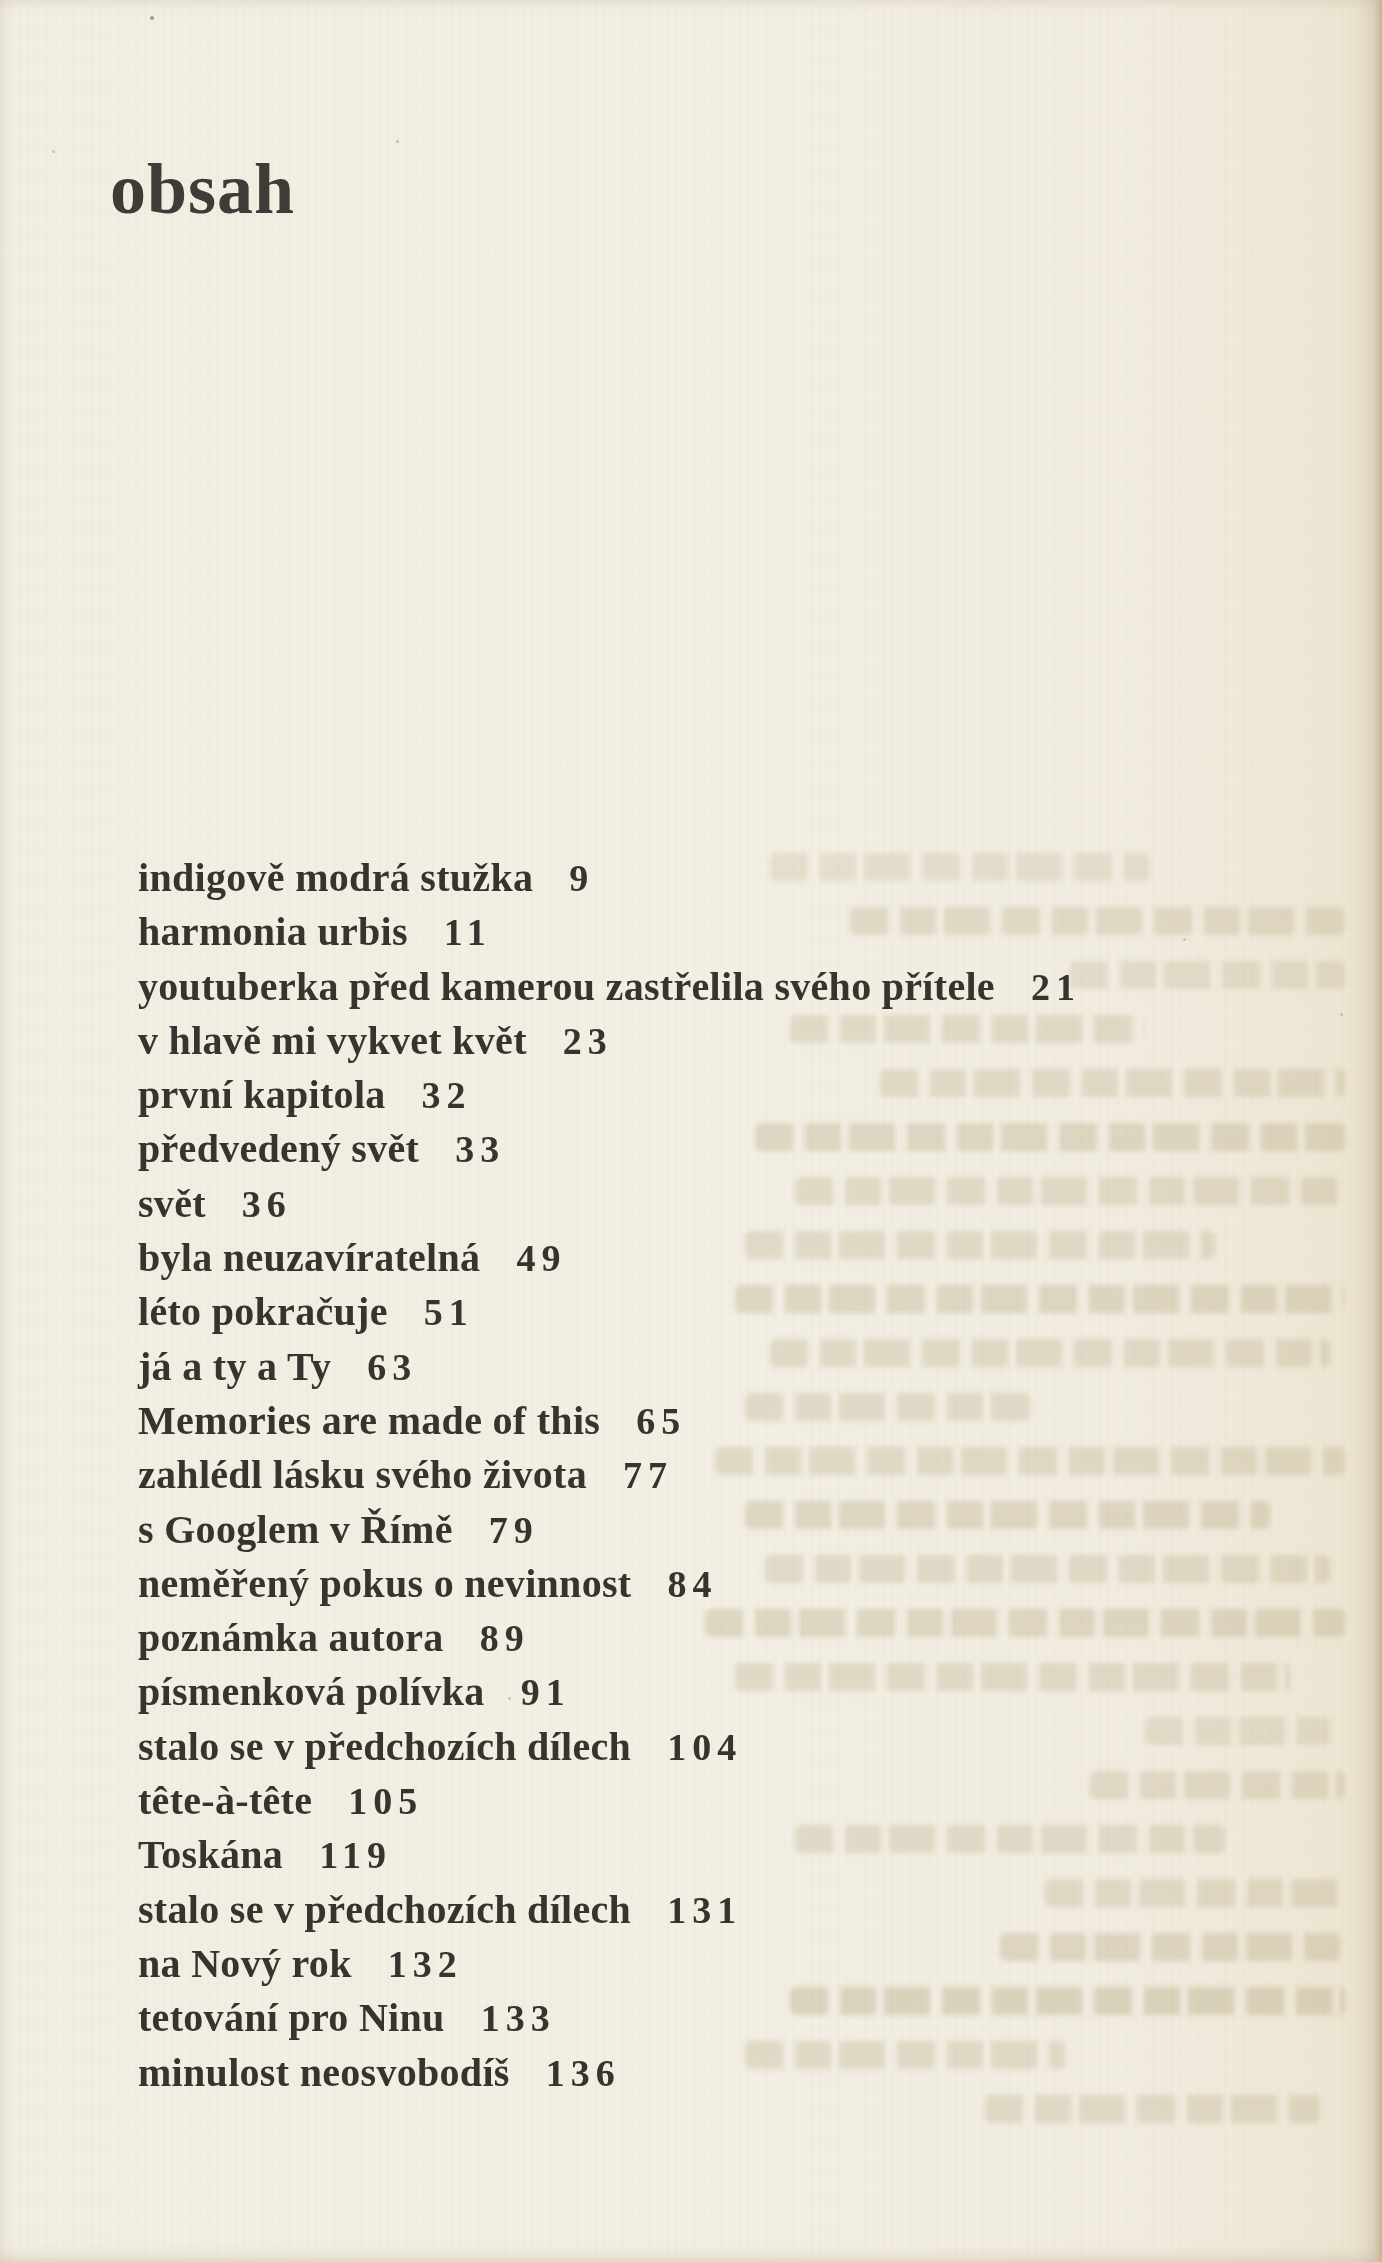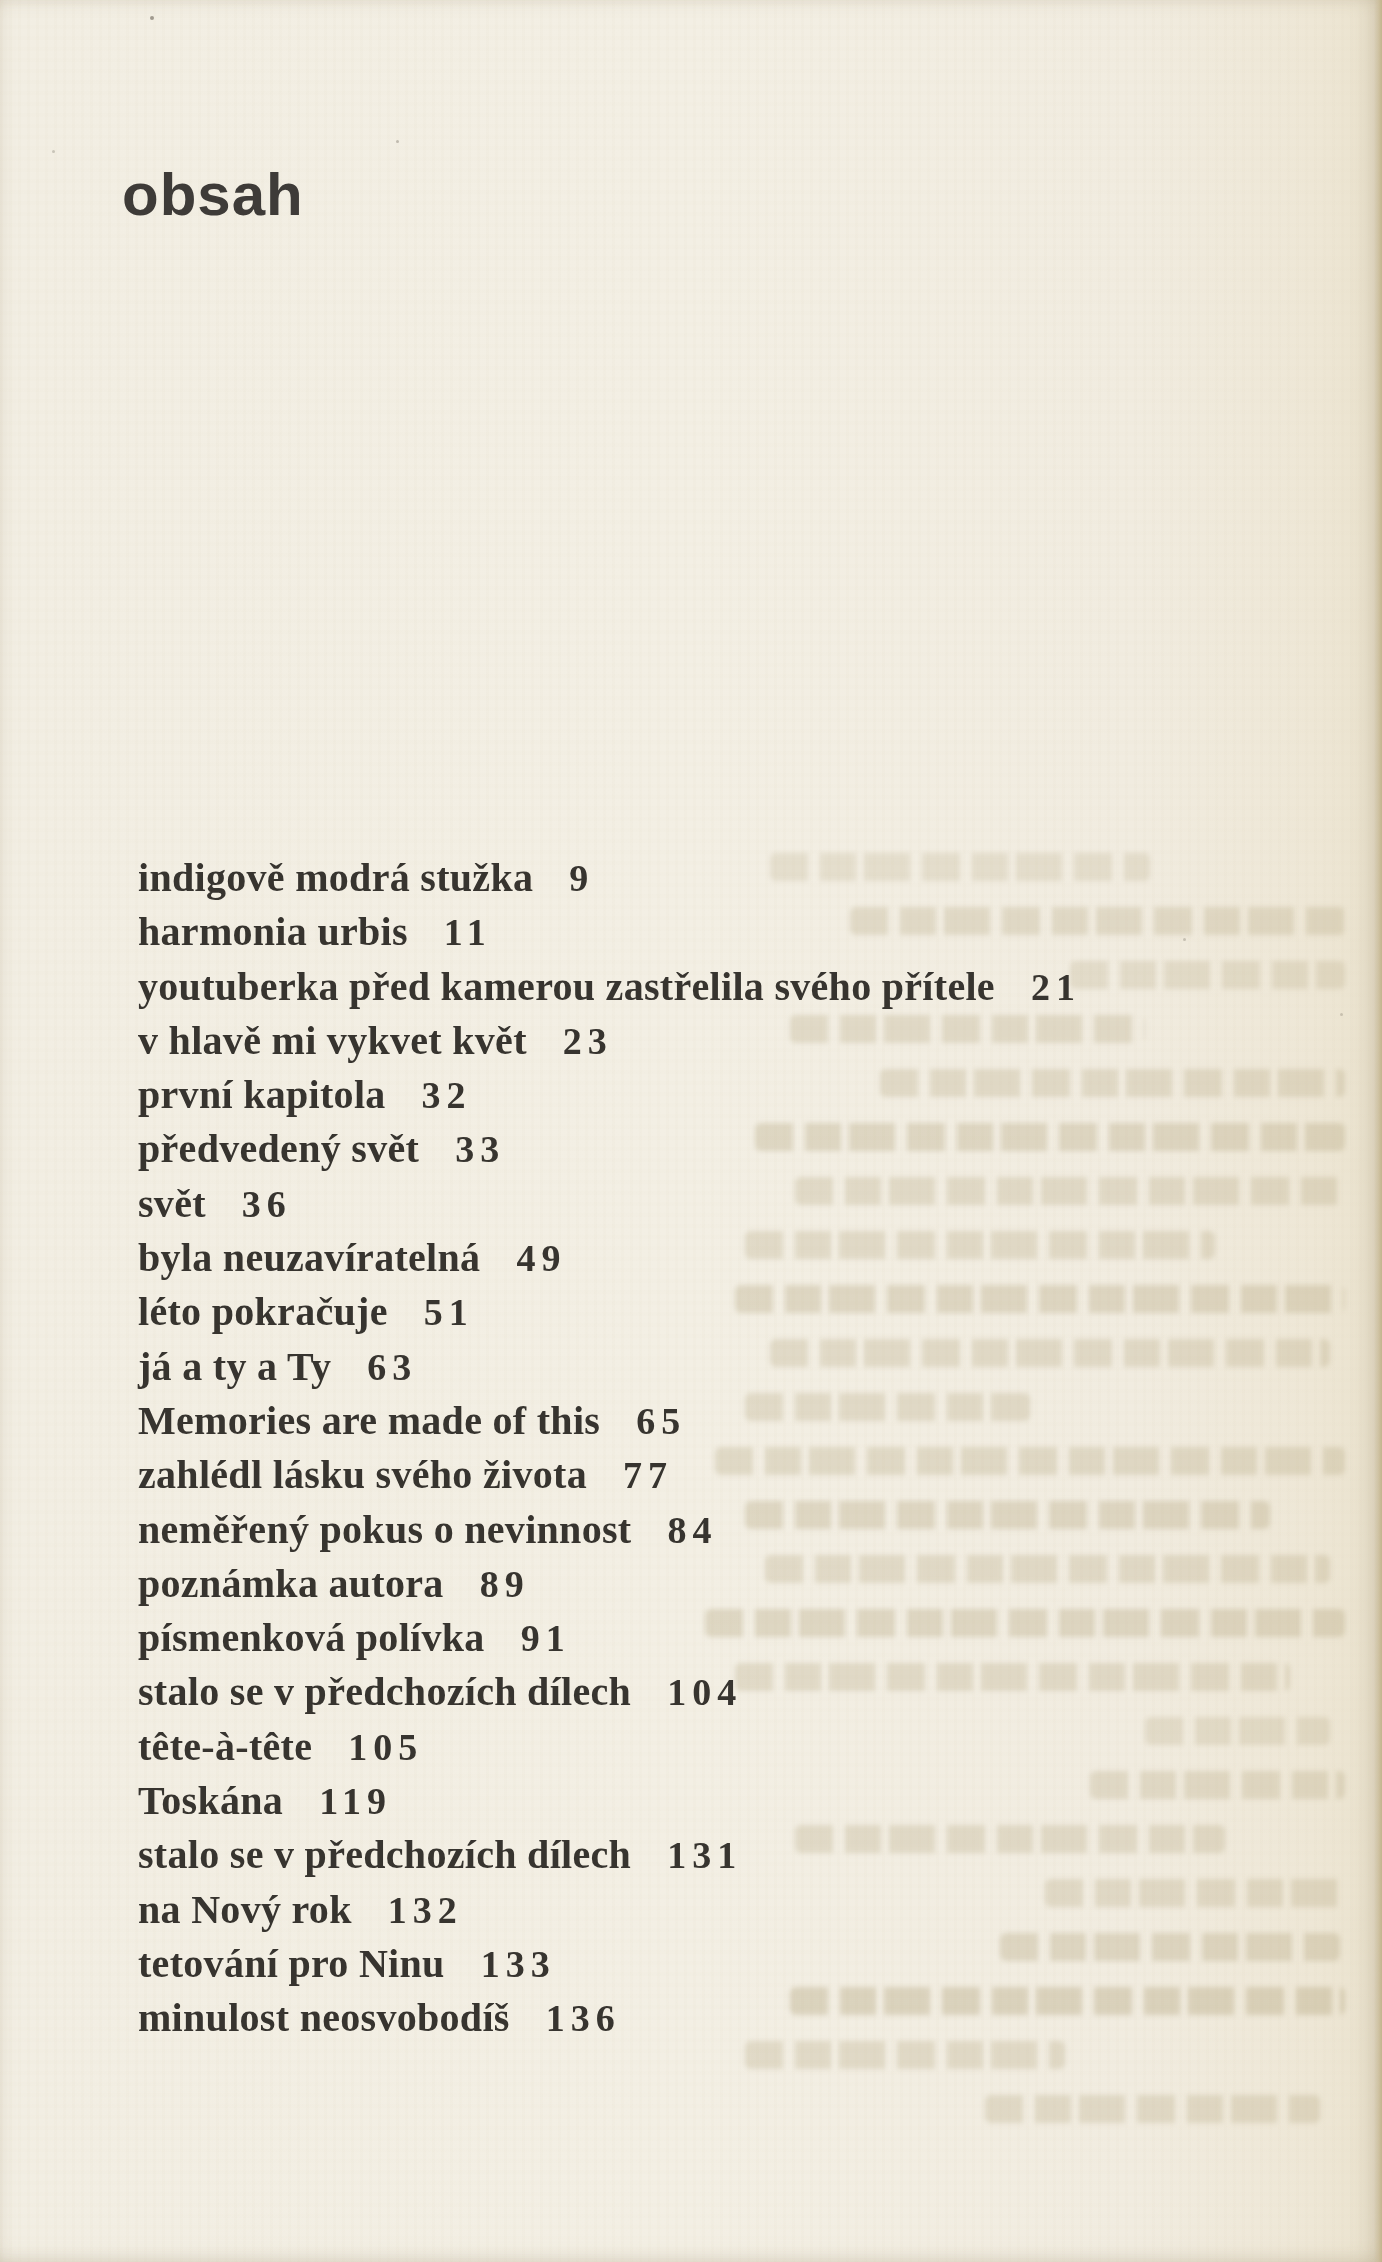--- a/index.html
+++ b/index.html
@@ -22,23 +22,23 @@
     position:absolute;inset:0;pointer-events:none;
     background:
       repeating-linear-gradient(90deg, rgba(210,198,170,.05) 0 3px, rgba(255,255,255,0) 3px 9px),
       repeating-linear-gradient(0deg, rgba(222,212,186,.04) 0 4px, rgba(255,255,255,0) 4px 11px);
   }
   .right-edge{
     position:absolute;top:0;right:0;width:8px;height:100%;
     background:linear-gradient(90deg, rgba(205,190,156,0) 0%, rgba(203,188,152,.55) 55%, #c3b48d 100%);
   }
   .page-title{
-    position:absolute;left:110px;top:150px;margin:12px;
-    font-family:Liberation Sans, sans-serif;
-    font-weight:700;font-size:60px;line-height:1.1;letter-spacing:1px;
+    position:absolute;left:110px;top:150px;margin:0;
+    font-family:Liberation Serif, serif;
+    font-weight:700;font-size:72px;line-height:1.1;letter-spacing:1px;
     color:var(--title_ink,#3e3b38);
   }
   .toc{
     position:absolute;left:106px;top:851px;margin-left:32px;
   }
   .toc-row{
     height:54.3px;line-height:54.3px;
     font-size:40px;font-weight:700;
     color:var(--ink,#37342f);
     white-space:nowrap;
@@ -140,20 +140,23 @@
     </div>
 
     <div class="toc-row">
       <span class="toc-label">Memories are made of this</span><span class="toc-page">65</span>
     </div>
 
     <div class="toc-row">
       <span class="toc-label">zahlédl lásku svého života</span><span class="toc-page">77</span>
     </div>
 
+    <div class="toc-row">
+      <span class="toc-label">s Googlem v Římě</span><span class="toc-page">79</span>
+    </div>
 
     <div class="toc-row">
       <span class="toc-label">neměřený pokus o nevinnost</span><span class="toc-page">84</span>
     </div>
 
     <div class="toc-row">
       <span class="toc-label">poznámka autora</span><span class="toc-page">89</span>
     </div>
 
     <div class="toc-row">

